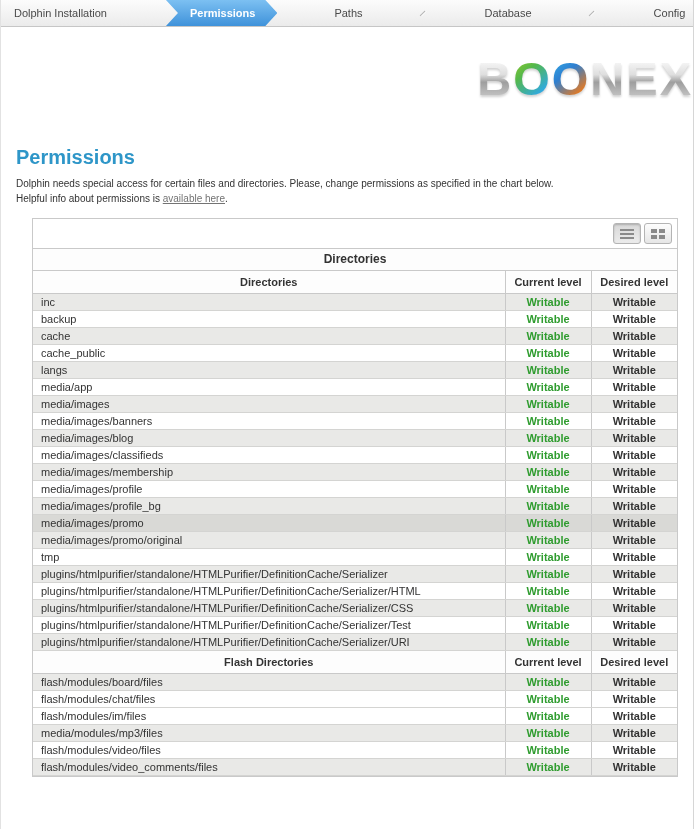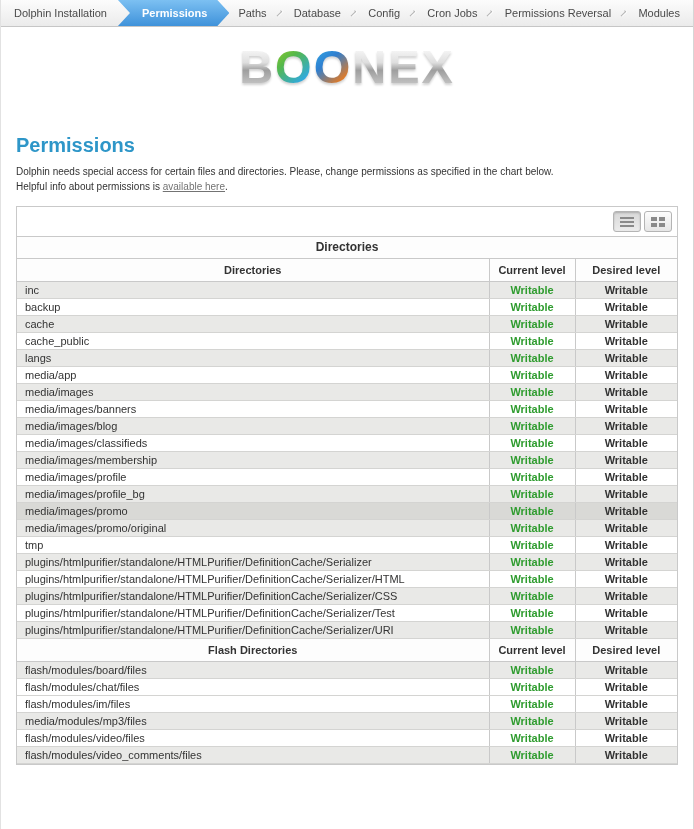--- a/index.html
+++ b/index.html
@@ -12,54 +12,55 @@
   }
   .page { height:100%; border-left:1px solid #e2e2e2; border-right:1px solid #d6d6d6; }
 
   
   .nav {
     height:27px; display:flex; align-items:stretch;
     background:linear-gradient(#fcfcfc,#ebebeb);
     border-bottom:1px solid #c6c6c6;
     font-size:11px; color:#4a4a4a;
     overflow:hidden;
+    gap:48px;
   }
   .nav-item { padding:0 13px; line-height:26px; white-space:nowrap; cursor:pointer; }
   .nav-item.active {
     margin:0 -4px 0 -2px; padding:0 22px 0 24px;
     background:linear-gradient(#7cc0f2,#3f92da);
     color:#fff; font-weight:bold;
     clip-path:polygon(0 0, calc(100% - 12px) 0, 100% 50%, calc(100% - 12px) 100%, 0 100%, 12px 50%);
   }
   .nav-sep {
     width:7px; height:7px; align-self:center;
     border-top:1px solid #b5b5b5; border-right:1px solid #b5b5b5;
     transform:rotate(45deg); margin:0 1px 0 -2px;
     box-shadow:1px -1px 0 rgba(255,255,255,.8);
   }
 
   
-  .logo { text-align:center; margin-top:16px; letter-spacing:2px;
+  .logo { text-align:right; margin-top:28px; letter-spacing:2px;
           filter:drop-shadow(0 2px 1px rgba(0,0,0,.18)); }
   .lt {
     font-size:47px; font-weight:bold; line-height:1;
     -webkit-background-clip:text; background-clip:text; color:transparent;
     display:inline-block;
   }
   .lt.silver { background-image:linear-gradient(180deg,#fbfbfb 8%,#dedede 42%,#9e9e9e 58%,#d2d2d2 100%); }
   .lt.green-blue { background-image:linear-gradient(140deg,#86c72f 12%,#55b84a 35%,#2fa9e6 78%); }
   .lt.blue-orange { background-image:linear-gradient(140deg,#2fa2e2 12%,#2f7fd0 38%,#f07a18 80%); }
 
   
   .page-title { margin:44px 0 0 15px; font-size:20px; font-weight:bold; color:#2e96c8; }
   .intro { margin:7px 15px 0 15px; font-size:10px; line-height:15px; color:#333; }
   .intro a { color:#737373; text-decoration:underline; cursor:pointer; }
 
   
-  .tbl-wrap { margin:12px 15px 0 15px; border:1px solid #c9c9c9; }
+  .tbl-wrap { margin:12px 15px 0 31px; border:1px solid #c9c9c9; }
   .toolbar {
     height:30px; border-bottom:1px solid #c9c9c9;
     display:flex; justify-content:flex-end; align-items:center;
     padding-right:5px; gap:3px; background:#fff;
   }
   .view-btn {
     width:28px; height:21px; border:1px solid #b4b4b4; border-radius:3px;
     background:linear-gradient(#fdfdfd,#e6e6e6);
     display:flex; align-items:center; justify-content:center; cursor:pointer;
   }

